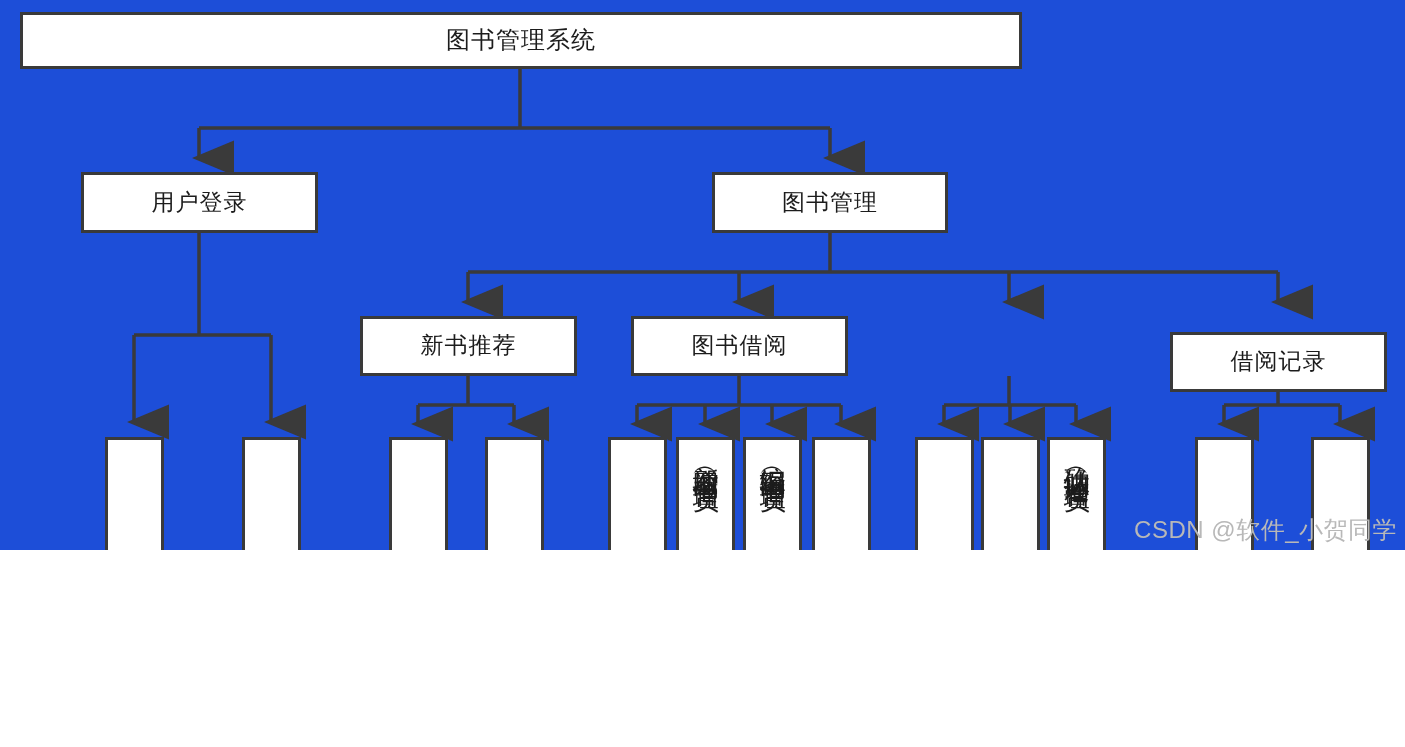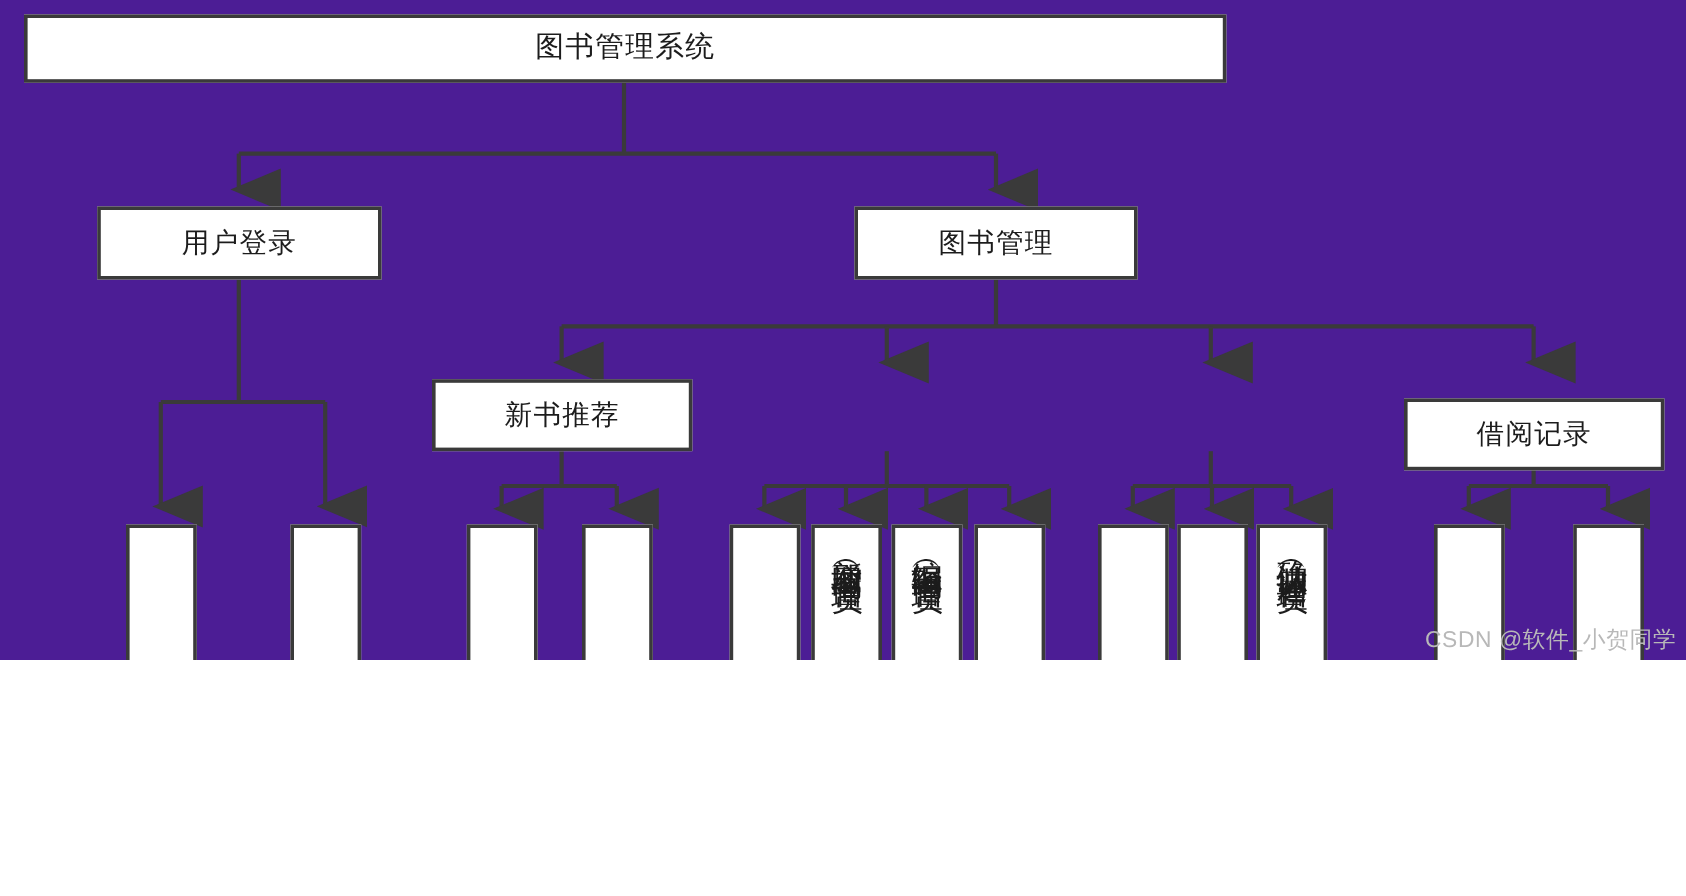--- a/index.html
+++ b/index.html
@@ -7,21 +7,21 @@
     padding: 0;
     background: #ffffff;
   }
   body {
     font-family: "Liberation Sans", "DejaVu Sans", sans-serif;
   }
   #canvas {
     position: relative;
     width: 1405px;
     height: 550px;
-    background: #4c1d95;
+    background: #1d4ed8;
     overflow: hidden;
   }
   #wires {
     position: absolute;
     left: 0;
     top: 0;
     width: 1405px;
     height: 747px;
     pointer-events: none;
   }
@@ -57,21 +57,21 @@
   .node.v.topalign {
     justify-content: flex-start;
   }
   .label {
     white-space: nowrap;
   }
   #watermark {
     position: absolute;
     right: 8px;
     bottom: 4px;
-    font-size: 19px;
+    font-size: 24px;
     color: #b8b8b8;
     letter-spacing: 0.5px;
     white-space: nowrap;
   }
 </style>
 </head>
 <body>
 
 <div id="canvas">
 
@@ -132,20 +132,23 @@
   <div class="node h" style="left:81px; top:172px; width:237px; height:61px;">
     <span class="label">用户登录</span>
   </div>
   <div class="node h" style="left:360px; top:316px; width:217px; height:60px;">
     <span class="label">新书推荐</span>
   </div>
 
   <div class="node h" style="left:712px; top:172px; width:236px; height:61px;">
     <span class="label">图书管理</span>
   </div>
+  <div class="node h" style="left:631px; top:316px; width:217px; height:60px;">
+    <span class="label">图书借阅</span>
+  </div>
   <div class="node h" style="left:1170px; top:332px; width:217px; height:60px;">
     <span class="label">借阅记录</span>
   </div>
 
   <div class="node v" style="left:105px; top:437px; width:59px; height:300px;">
     <span class="label">用户登录</span>
   </div>
   <div class="node v" style="left:242px; top:437px; width:59px; height:300px;">
     <span class="label">注销登录</span>
   </div>

